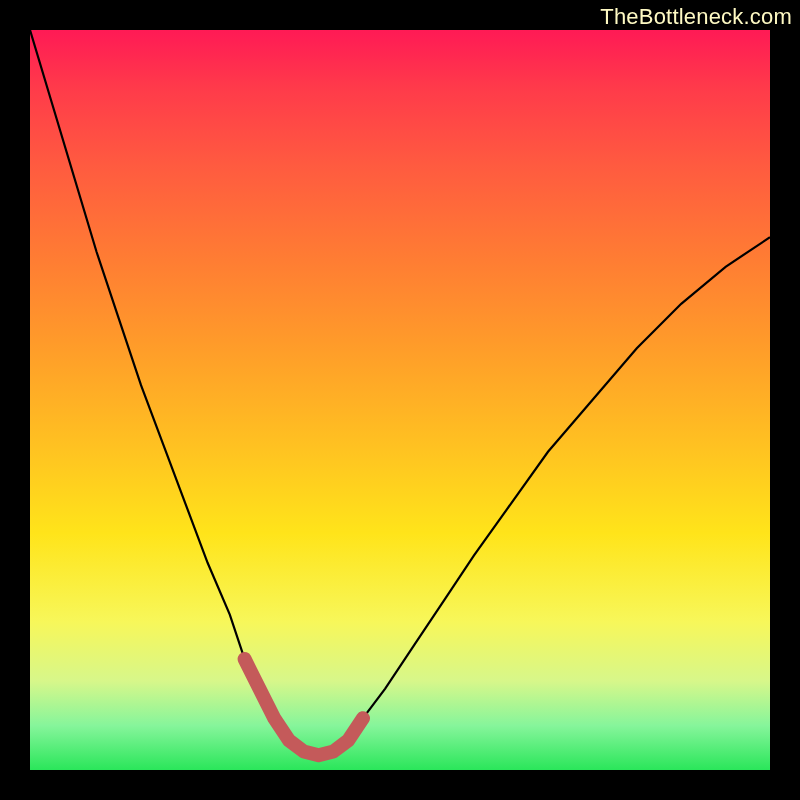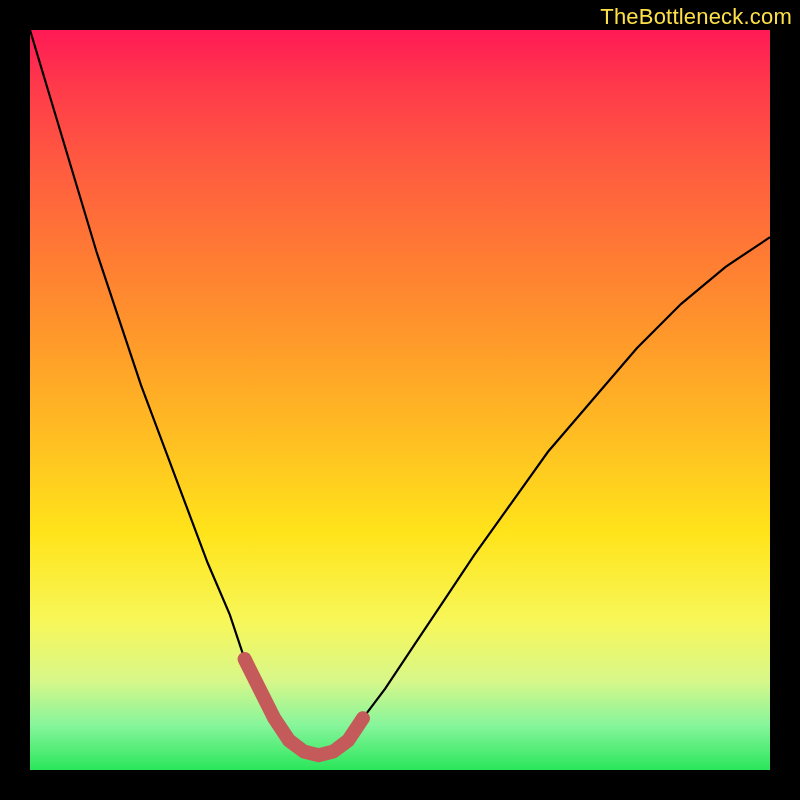--- a/index.html
+++ b/index.html
@@ -44,21 +44,21 @@
     top: 0;
     width: 740px;
     height: 740px;
   }
   .watermark {
     position: absolute;
     top: 4px;
     right: 8px;
     font-size: 22px;
     font-weight: 400;
-    color: #fde047;
+    color: #fef9c3;
     letter-spacing: 0.2px;
   }
 </style>
 </head>
 <body>
 
 <div class="frame">
   <div class="watermark">TheBottleneck.com</div>
 
   <div class="plot-area">

